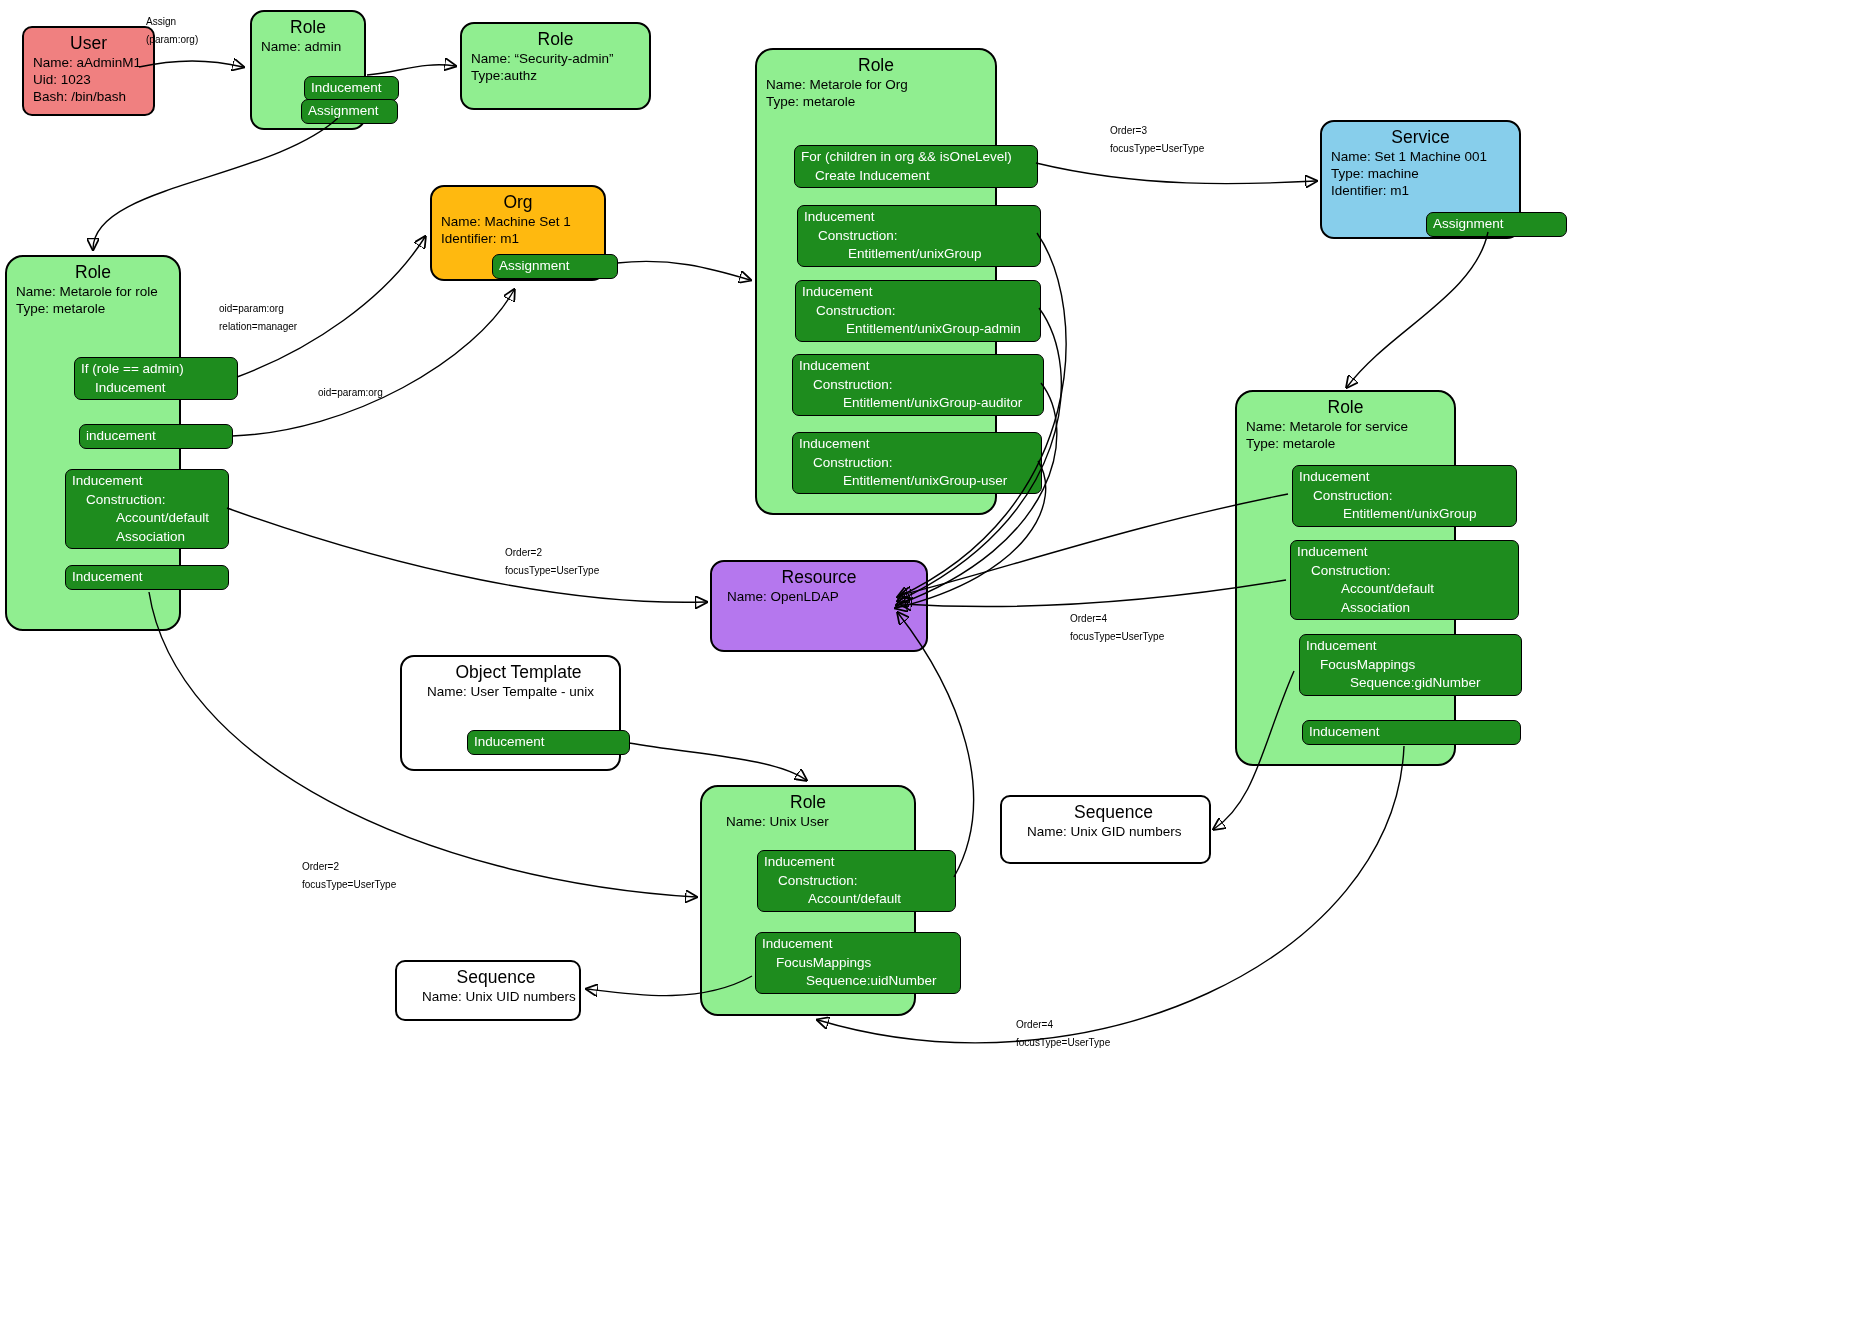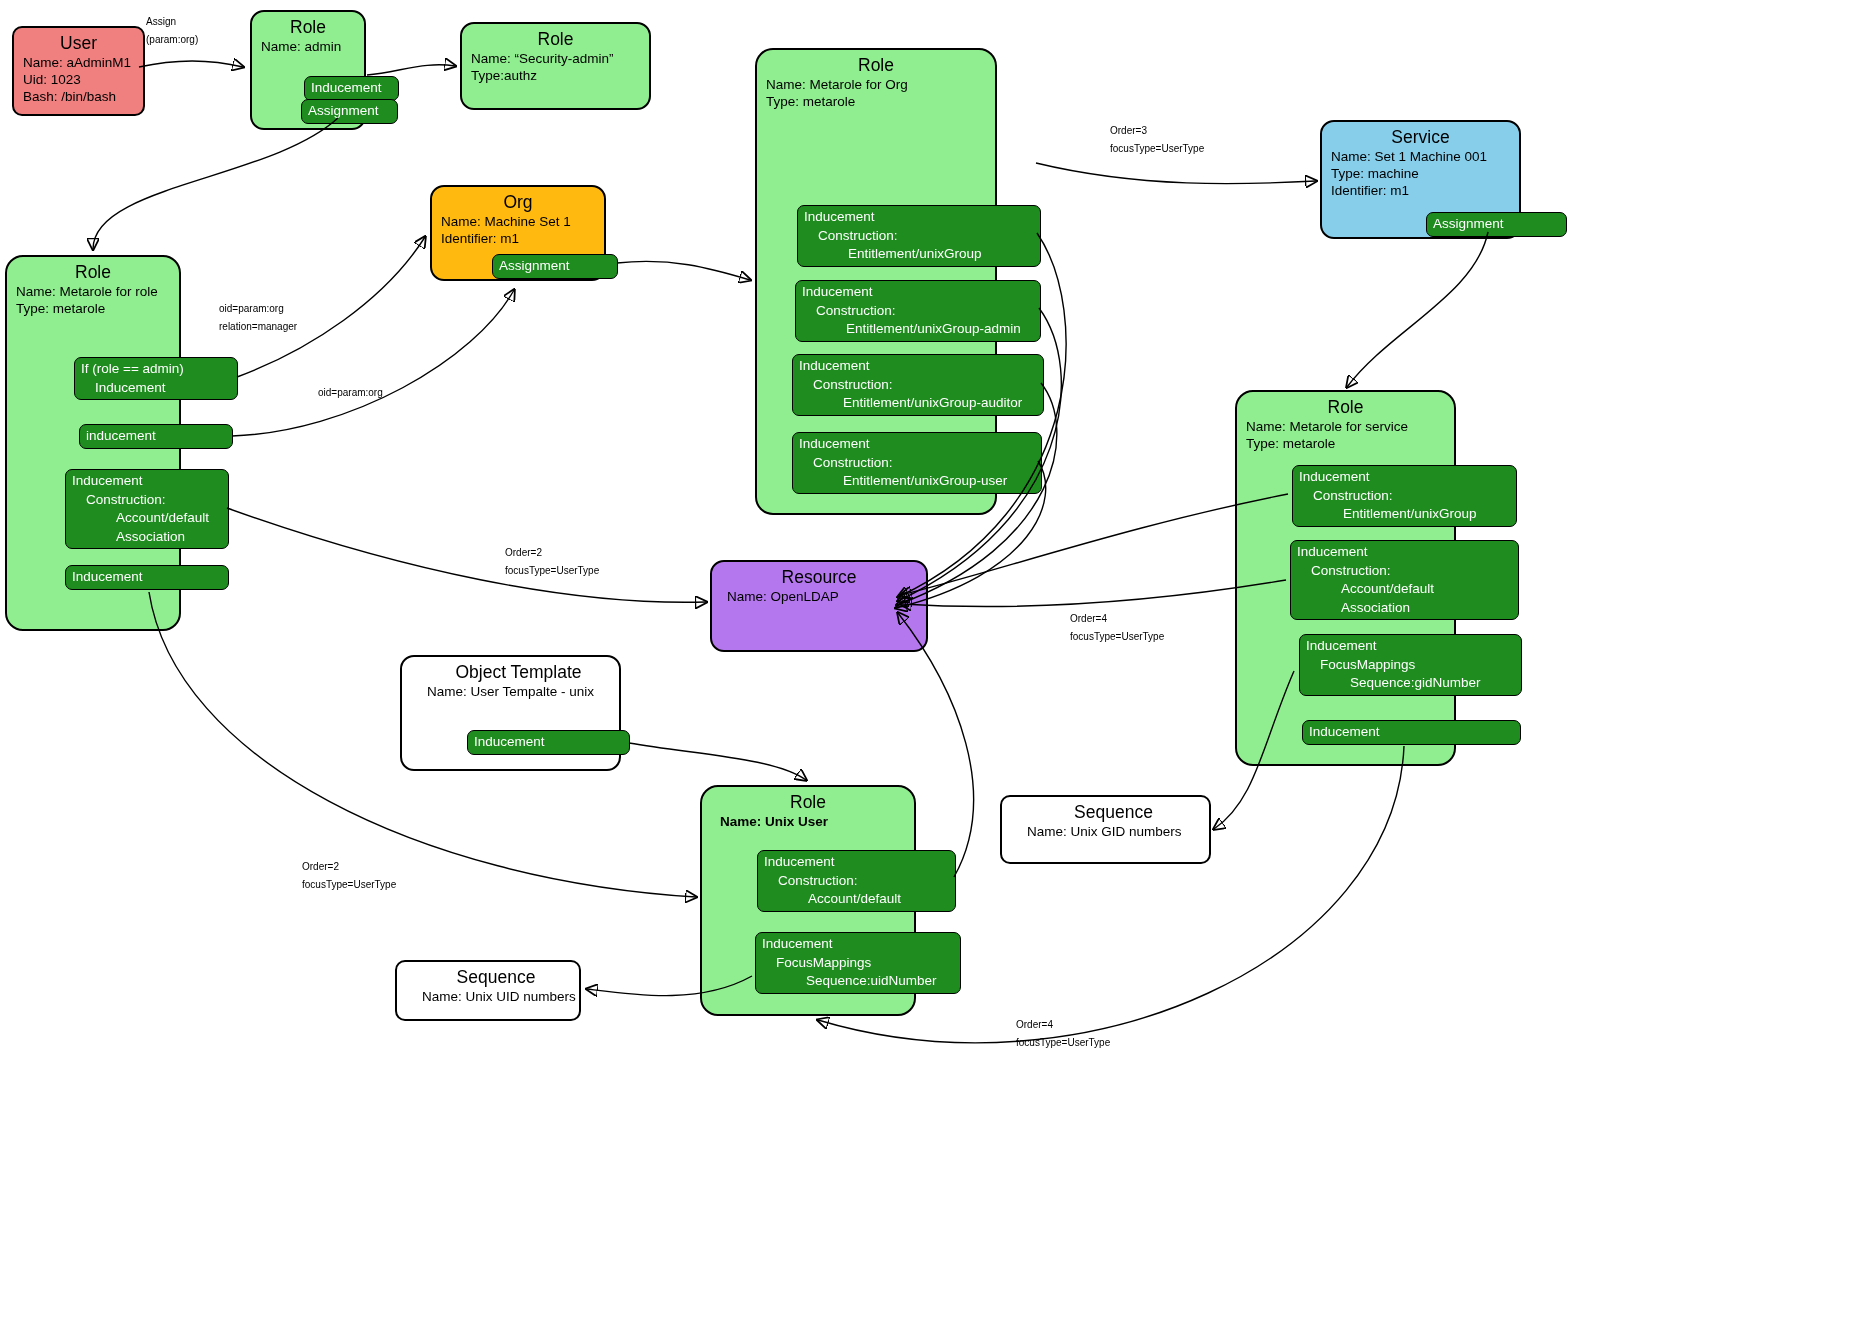--- a/index.html
+++ b/index.html
@@ -27,21 +27,21 @@
   .edge-label { position:absolute; font-size:10px; line-height:18px; color:#000; white-space:nowrap; }
 
   svg.edges { position:absolute; left:0; top:0; pointer-events:none; }
   svg.edges path { fill:none; stroke:#000; stroke-width:1.4; }
 </style>
 </head>
 <body>
 
 <div class="stage">
 
-  <div class="node bg-red r10" style="left:12px;top:26px;width:133px;height:90px;">
+  <div class="node bg-red r10" style="left:22px;top:26px;width:133px;height:90px;">
     <div class="title">User</div>
     <div class="line">Name: aAdminM1</div>
     <div class="line">Uid: 1023</div>
     <div class="line">Bash: /bin/bash</div>
   </div>
 
   <div class="node r14" style="left:250px;top:10px;width:116px;height:120px;">
     <div class="title">Role</div>
     <div class="line">Name: admin</div>
     <div class="chip" style="left:52px;top:64px;width:95px;">
@@ -55,20 +55,24 @@
   <div class="node r14" style="left:460px;top:22px;width:191px;height:88px;">
     <div class="title">Role</div>
     <div class="line">Name: “Security-admin”</div>
     <div class="line">Type:authz</div>
   </div>
 
   <div class="node r18" style="left:755px;top:48px;width:242px;height:467px;">
     <div class="title">Role</div>
     <div class="line">Name: Metarole for Org</div>
     <div class="line">Type: metarole</div>
+    <div class="chip" style="left:37px;top:95px;width:244px;">
+      <div class="cl">For (children in org &amp;&amp; isOneLevel)</div>
+      <div class="cl ind1">Create Inducement</div>
+    </div>
     <div class="chip" style="left:40px;top:155px;width:244px;">
       <div class="cl">Inducement</div>
       <div class="cl ind1">Construction:</div>
       <div class="cl ind2">Entitlement/unixGroup</div>
     </div>
     <div class="chip" style="left:38px;top:230px;width:246px;">
       <div class="cl">Inducement</div>
       <div class="cl ind1">Construction:</div>
       <div class="cl ind2">Entitlement/unixGroup-admin</div>
     </div>
@@ -163,21 +167,21 @@
     </div>
   </div>
 
   <div class="node bg-white r10" style="left:1000px;top:795px;width:211px;height:69px;">
     <div class="title">Sequence</div>
     <div class="line">Name: Unix GID numbers</div>
   </div>
 
   <div class="node r18" style="left:700px;top:785px;width:216px;height:231px;">
     <div class="title">Role</div>
-    <div class="line" style="padding-left:18px;font-weight:bold;">Name: Unix User</div>
+    <div class="line" style="padding-left:24px;">Name: Unix User</div>
     <div class="chip" style="left:55px;top:63px;width:199px;">
       <div class="cl">Inducement</div>
       <div class="cl ind1">Construction:</div>
       <div class="cl ind2">Account/default</div>
     </div>
     <div class="chip" style="left:53px;top:145px;width:206px;">
       <div class="cl">Inducement</div>
       <div class="cl ind1">FocusMappings</div>
       <div class="cl ind2">Sequence:uidNumber</div>
     </div>

